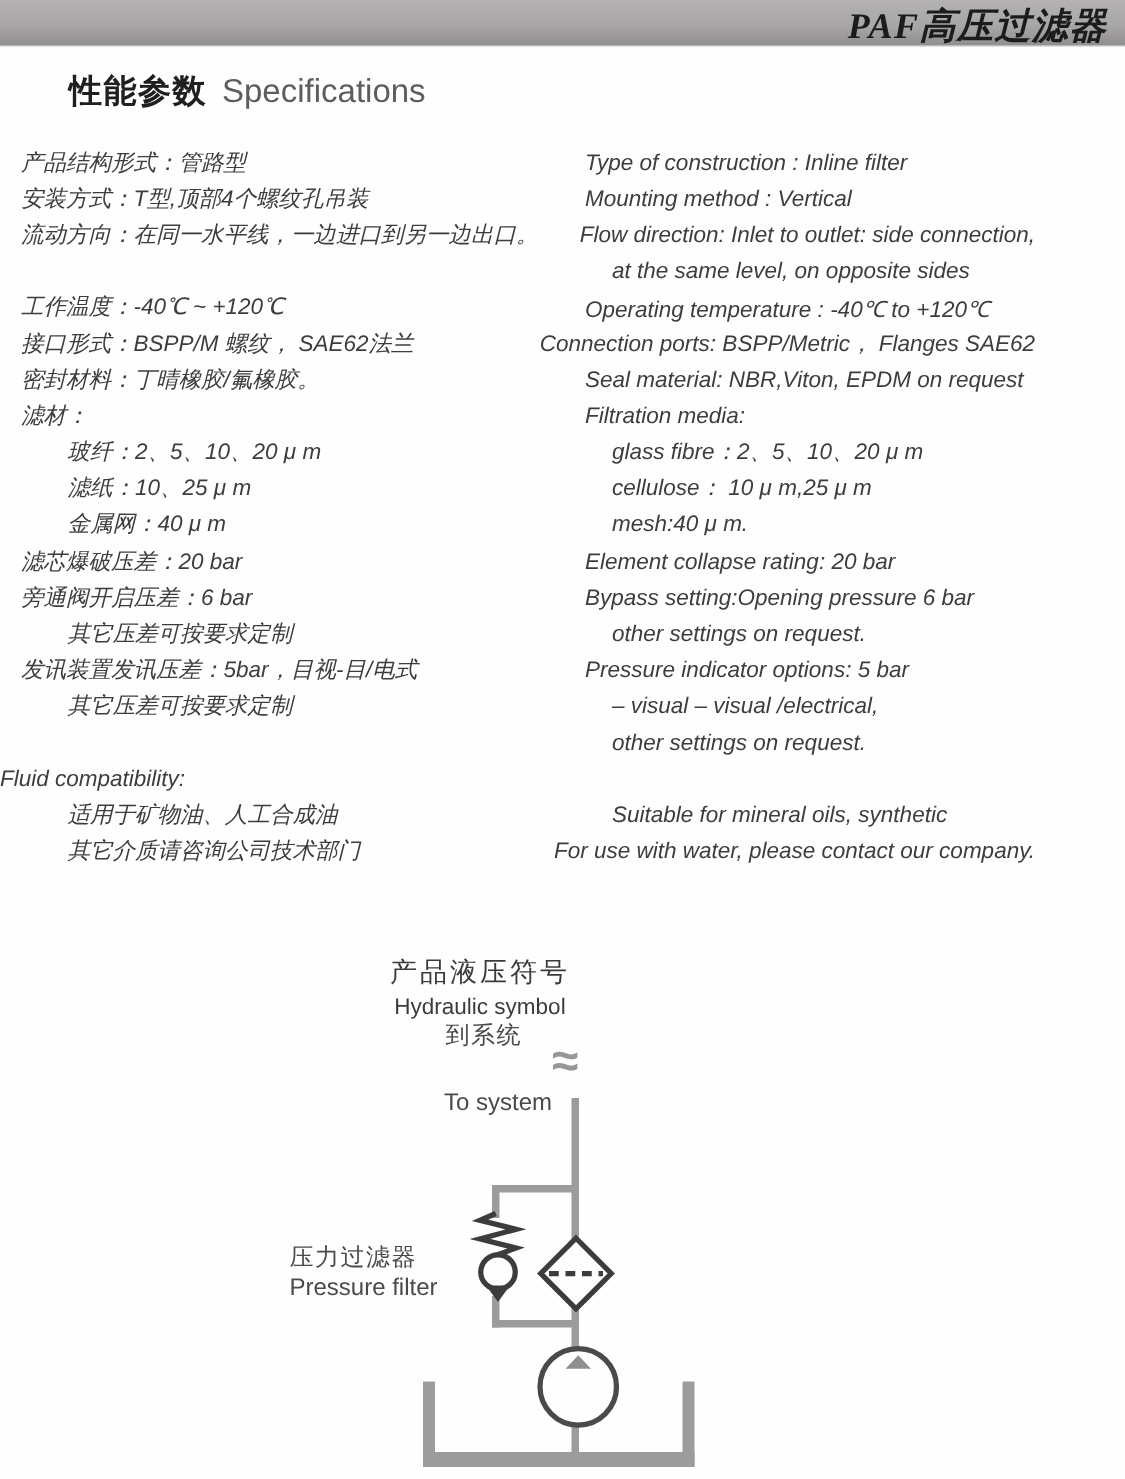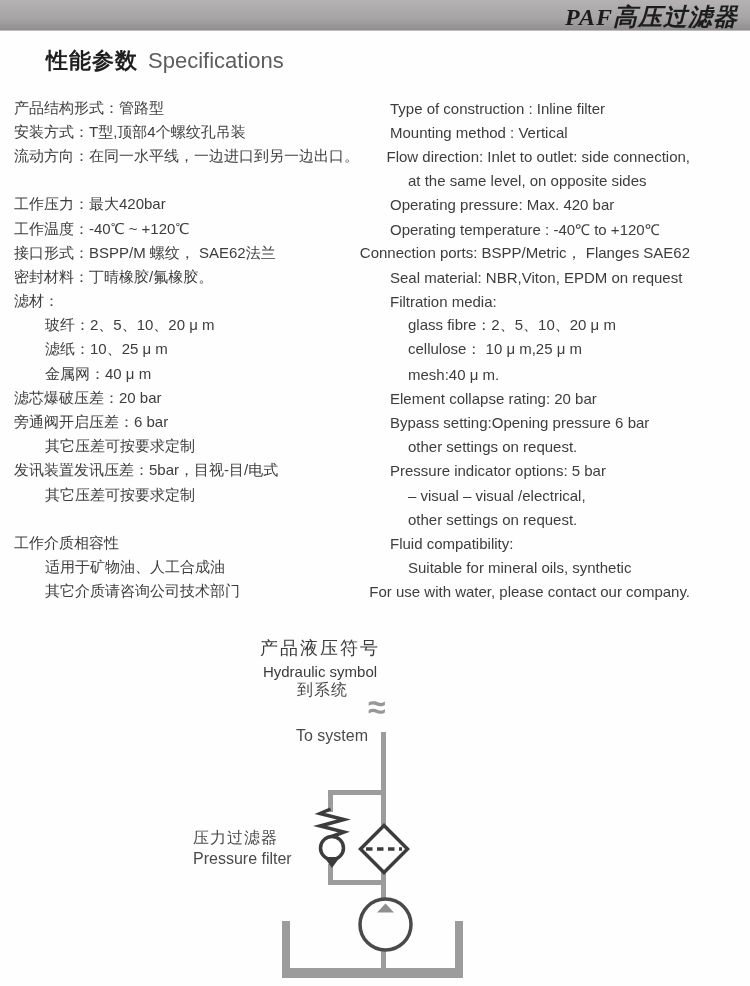--- a/index.html
+++ b/index.html
@@ -12,21 +12,21 @@
     border-bottom:1px solid #bdbdbd;font-family:Liberation Serif, serif; }
   .header-title { position:absolute; top:1px; right:12px; font-size:24px; font-weight:bold;
     font-style:italic; color:#1c1c1c; letter-spacing:1px; white-space:nowrap; }
 
   
   .section-title { position:absolute; top:46px; left:14px; display:flex; align-items:baseline;margin-left:32px; }
   .section-title .zh { font-size:22px; font-weight:bold; color:#1f1f1f; letter-spacing:1px; }
   .section-title .en { font-size:22px; color:#5d5d5d; margin-left:10px; }
 
   
-  .spec-rows { position:absolute; top:96px; left:0; width:690px; }
+  .spec-rows { position:absolute; top:96px; left:0; width:690px;font-style:italic; }
   .spec-row { display:flex; height:24.2px; align-items:center; }
   .cell { font-size:15px; color:#3d3d3d; white-space:nowrap; box-sizing:border-box; }
   .cell.l { width:390px; padding-left:14px; }
   .cell.l.ind { padding-left:45px; }
   .cell.r { flex:1; padding-left:0; }
   .cell.r.ind { padding-left:18px; }
 
   
   .diag-title { position:absolute; top:636px; left:0; width:640px; text-align:center; color:#3b3b3b; }
   .diag-title .t1 { font-size:18px; letter-spacing:2px; }
@@ -64,24 +64,20 @@
         <div class="cell l">安装方式：T型,顶部4个螺纹孔吊装</div>
         <div class="cell r">Mounting method : Vertical</div>
       </div>
       <div class="spec-row">
         <div class="cell l">流动方向：在同一水平线，一边进口到另一边出口。</div>
         <div class="cell r">Flow direction: Inlet to outlet: side connection,</div>
       </div>
       <div class="spec-row">
         <div class="cell l"></div>
         <div class="cell r ind">at the same level, on opposite sides</div>
-      </div>
-      <div class="spec-row">
-        <div class="cell l">工作压力：最大420bar</div>
-        <div class="cell r">Operating pressure:  Max. 420 bar</div>
       </div>
       <div class="spec-row">
         <div class="cell l">工作温度：-40℃ ~ +120℃</div>
         <div class="cell r">Operating temperature :  -40℃ to +120℃</div>
       </div>
       <div class="spec-row">
         <div class="cell l">接口形式：BSPP/M 螺纹， SAE62法兰</div>
         <div class="cell r">Connection ports:  BSPP/Metric， Flanges SAE62</div>
       </div>
       <div class="spec-row">
@@ -122,21 +118,20 @@
       </div>
       <div class="spec-row">
         <div class="cell l ind">其它压差可按要求定制</div>
         <div class="cell r ind">– visual – visual /electrical,</div>
       </div>
       <div class="spec-row">
         <div class="cell l"></div>
         <div class="cell r ind">other settings on request.</div>
       </div>
       <div class="spec-row">
-        <div class="cell l">工作介质相容性</div>
         <div class="cell r">Fluid compatibility:</div>
       </div>
       <div class="spec-row">
         <div class="cell l ind">适用于矿物油、人工合成油</div>
         <div class="cell r ind">Suitable for mineral oils, synthetic</div>
       </div>
       <div class="spec-row">
         <div class="cell l ind">其它介质请咨询公司技术部门</div>
         <div class="cell r ind">For use with water, please contact our company.</div>
       </div>

